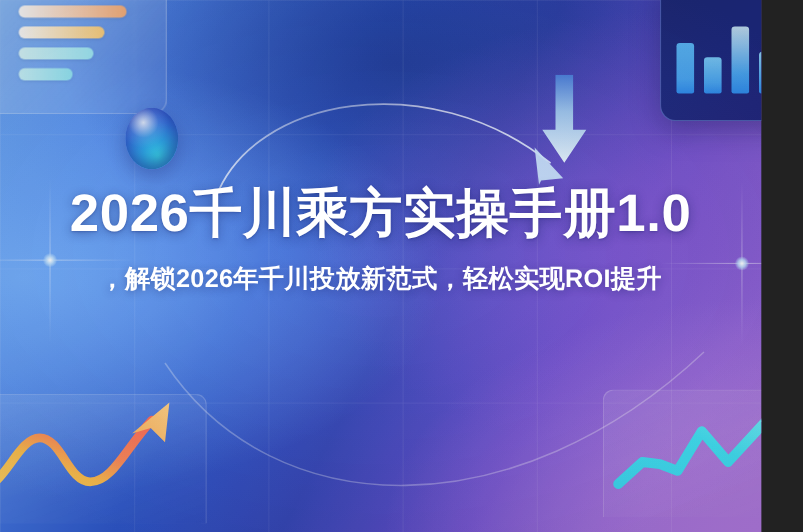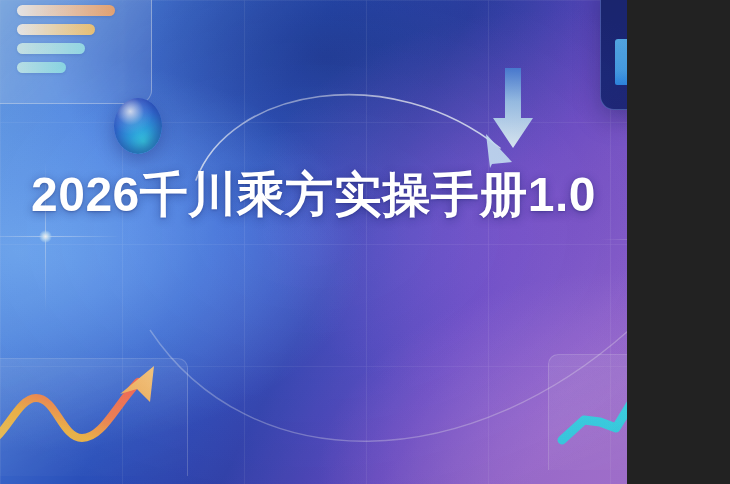--- a/index.html
+++ b/index.html
@@ -1,21 +1,21 @@
 <!DOCTYPE html>
 <html><head>
 <meta charset="utf-8">
 <title>Banner</title>
 <style>
   html,body{margin:0;padding:0;background:#222;}
   *{box-sizing:border-box;}
 
   #poster{
     position:relative;
-    width:627px;height:484px;
+    width:692px;height:484px;
     overflow:hidden;
     font-family:"Liberation Sans","DejaVu Sans",sans-serif;
     background:
       radial-gradient(120% 90% at 3% 52%, rgba(120,180,255,.85) 0%, rgba(120,180,255,0) 46%),
       radial-gradient(90% 80% at 100% 100%, rgba(176,122,224,.92) 0%, rgba(176,122,224,0) 55%),
       radial-gradient(80% 70% at 88% 44%, rgba(128,86,210,.8) 0%, rgba(128,86,210,0) 60%),
       radial-gradient(70% 60% at 52% 12%, rgba(26,52,140,.72) 0%, rgba(26,52,140,0) 62%),
       linear-gradient(118deg,#6aa7f5 0%,#4f87ef 18%,#2f59cf 38%,#3647b9 54%,#6a4fd0 72%,#9d6ede 88%,#b07ae0 100%);
   }
 
@@ -197,15 +197,16 @@
       </defs>
       <path d="M 22 92 L 44 72 L 60 74 L 76 80 L 98 44 L 122 72 L 168 22" fill="none" stroke="url(#brg)" stroke-width="9" stroke-linecap="round" stroke-linejoin="round"></path>
       <path d="M 184 8 L 180 44 L 168 32 L 150 36 Z" fill="#7df0fb"></path>
     </svg>
   </div>
 
   <div class="vignette"></div>
 
   <div id="text-block">
     <div id="title1" class="title-line">2026千川乘方实操手册1.0</div>
+    <div id="subtitle">，解锁2026年千川投放新范式，轻松实现ROI提升</div>
   </div>
 
 </div>
 
 </body></html>

